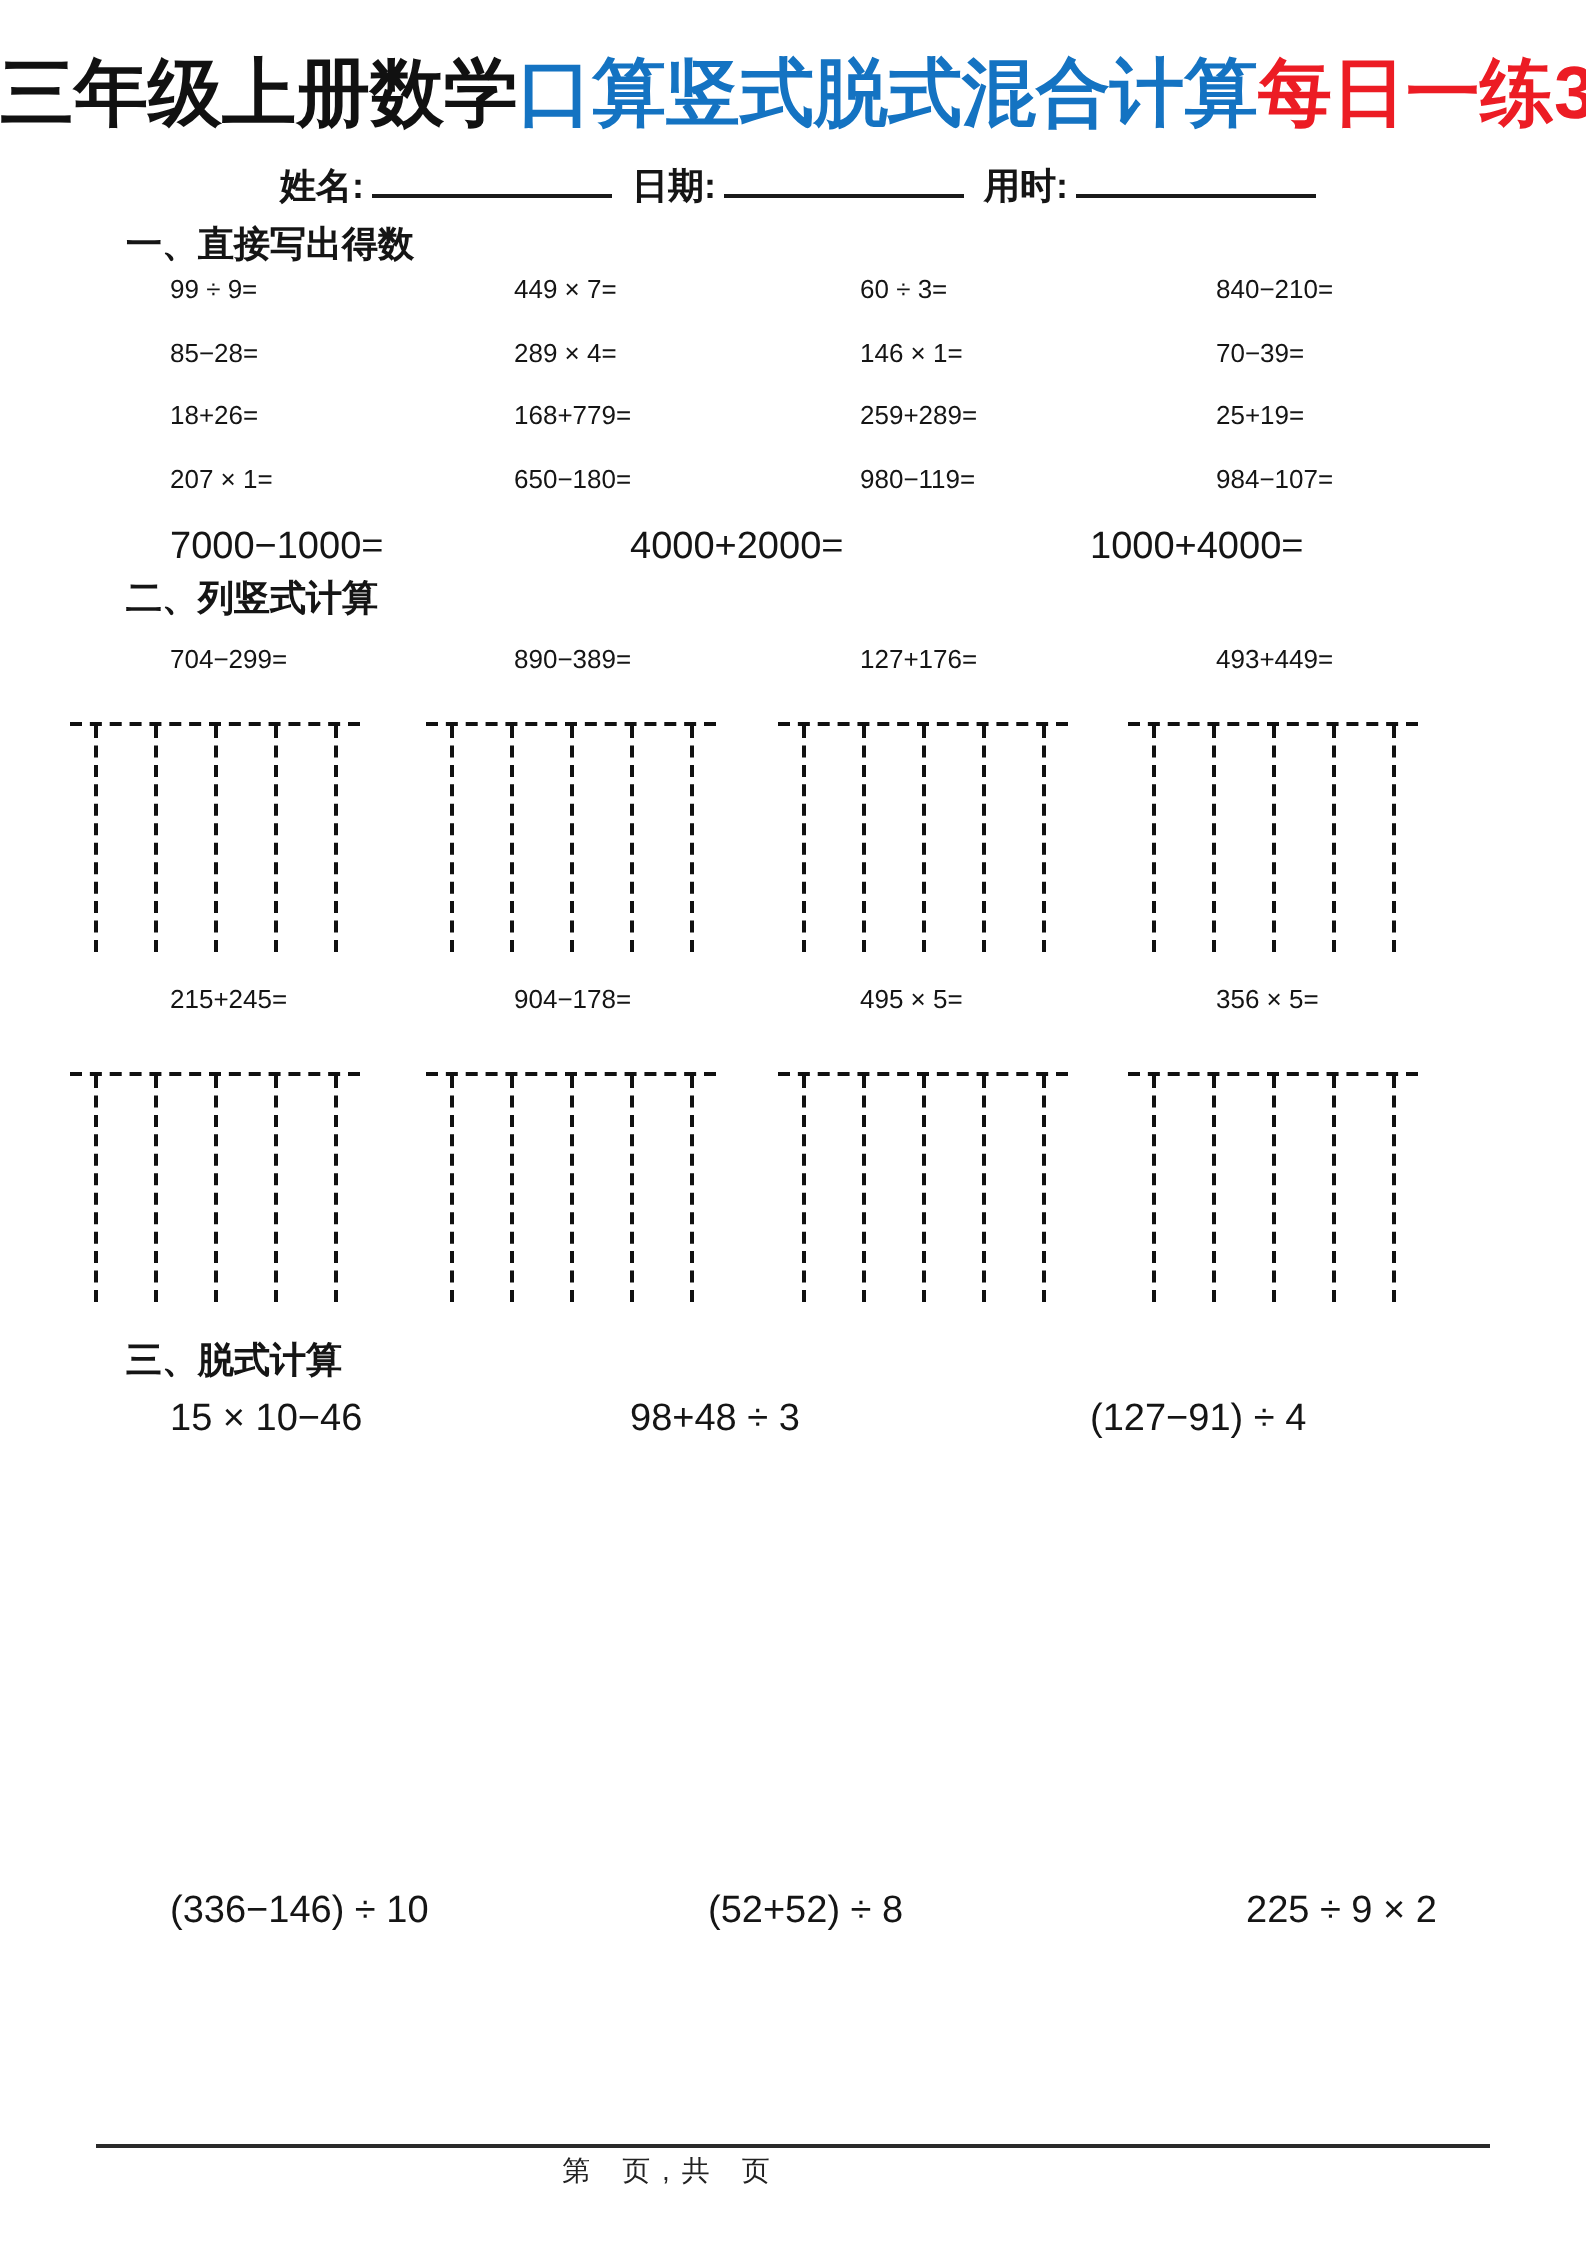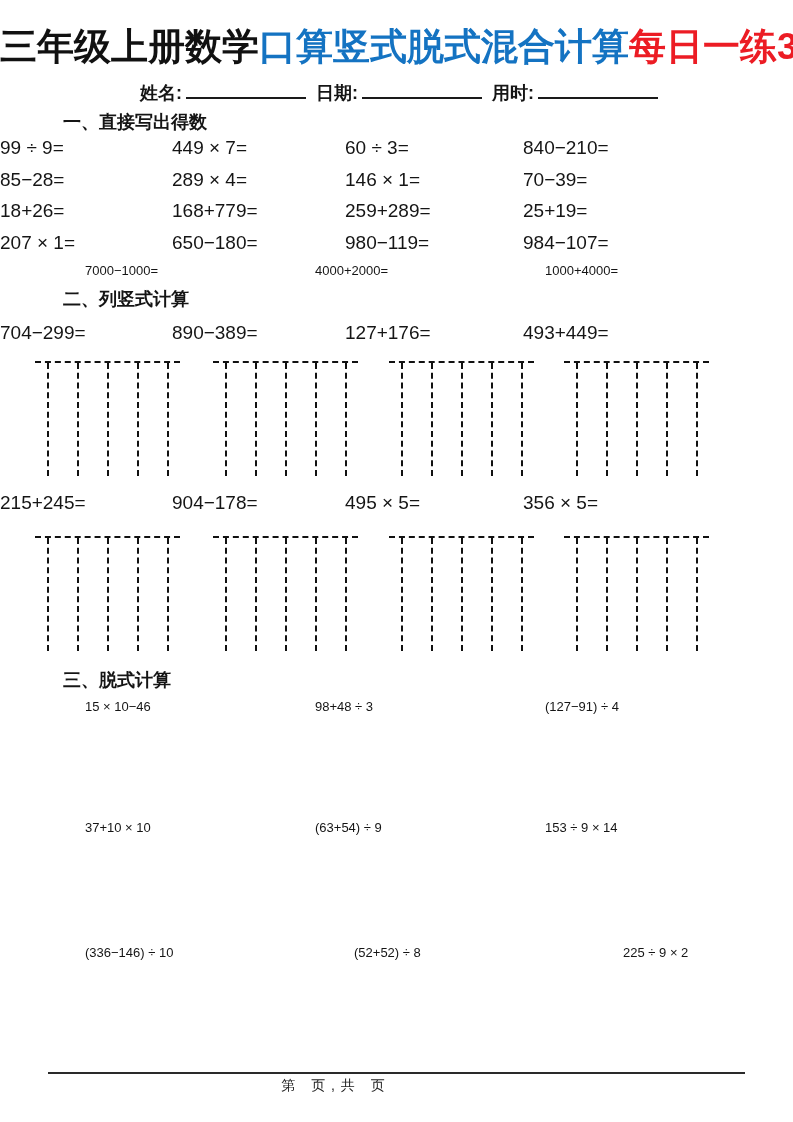--- a/index.html
+++ b/index.html
@@ -33,28 +33,28 @@
   }
   
   .sec-head{
     position:absolute;left:63px;
     font-size:18px;font-weight:700;
   }
   
   .grid4{
     position:absolute;left:0;width:793px;
     display:grid;grid-template-columns:172px 173px 178px 1fr;
-    grid-auto-rows:31.5px;box-sizing:border-box;
-    font-size:19px;
+    grid-auto-rows:31.5px;padding-left:85px;box-sizing:border-box;
+    font-size:13px;
   }
   .grid3{
     position:absolute;left:0;width:793px;
     display:grid;grid-template-columns:230px 230px 1fr;
     grid-auto-rows:31.5px;padding-left:85px;box-sizing:border-box;
-    font-size:13px;
+    font-size:19px;
   }
   .cell{white-space:nowrap;}
   
   .vbox-row{position:absolute;left:0;top:0;width:793px;height:118px;}
   .vbox{
     position:absolute;top:0;height:116px;width:145px;
     border-top:2px dashed #111;
   }
   .vbox .vline{
     position:absolute;top:0;width:0;height:113px;
@@ -189,25 +189,20 @@
       </div>
   </div>
 
   <div class="sec-head" style="top:668px;">三、脱式计算</div>
 
   <div class="grid3" style="top:699px;">
     <span class="cell">15 × 10−46</span>
     <span class="cell">98+48 ÷ 3</span>
     <span class="cell">(127−91) ÷ 4</span>
   </div>
-  <div class="grid3" style="top:820px;">
-    <span class="cell">37+10 × 10</span>
-    <span class="cell">(63+54) ÷ 9</span>
-    <span class="cell">153 ÷ 9 × 14</span>
-  </div>
   <div class="grid3" style="top:945px;gap:39px;">
     <span class="cell">(336−146) ÷ 10</span>
     <span class="cell">(52+52) ÷ 8</span>
     <span class="cell">225 ÷ 9 × 2</span>
   </div>
 
   <div class="footer-line"></div>
   <div class="footer-text">第　页 , 共　页</div>
 
 </div>

